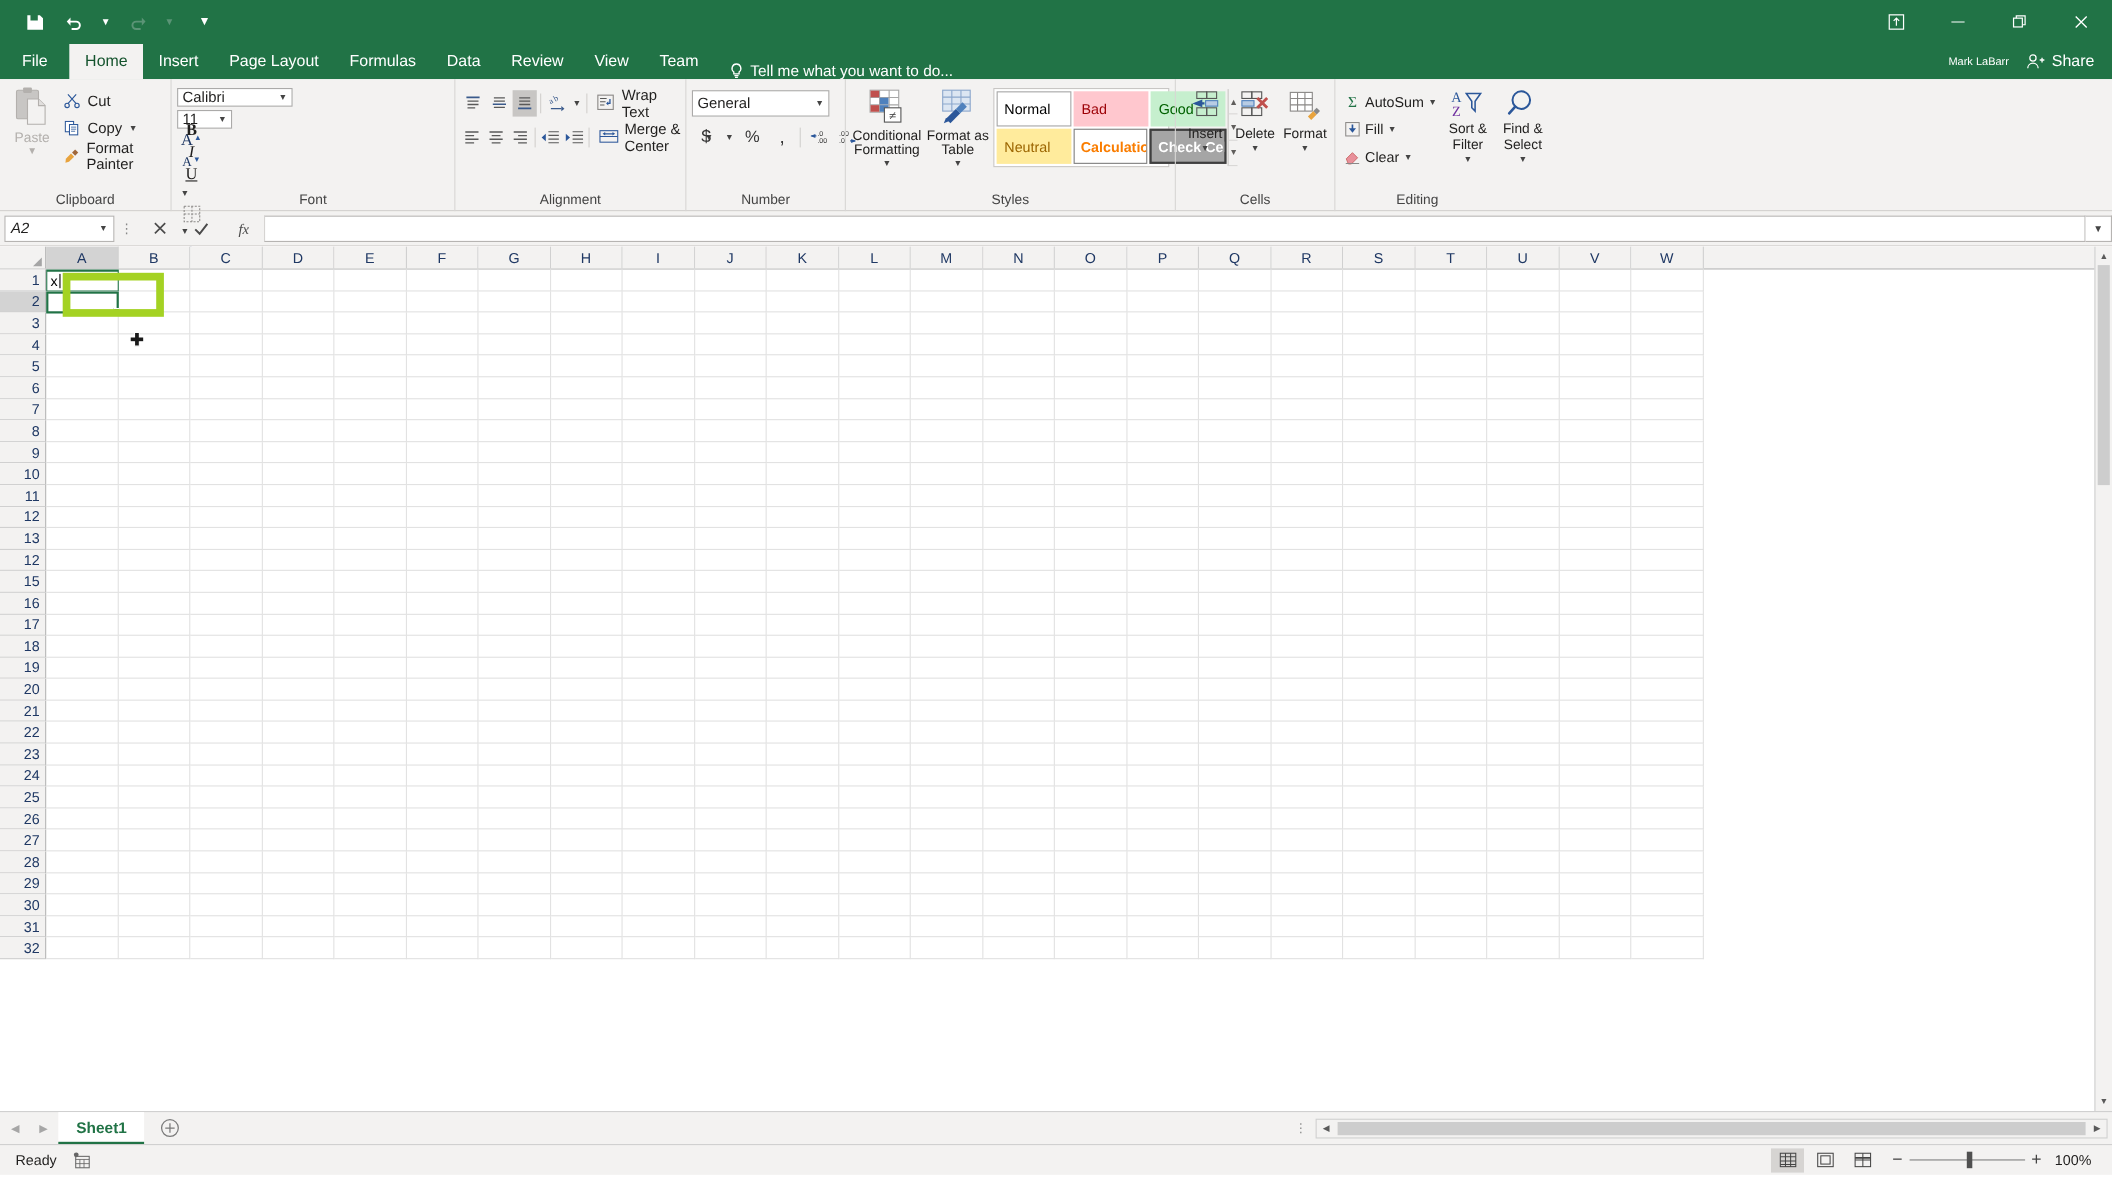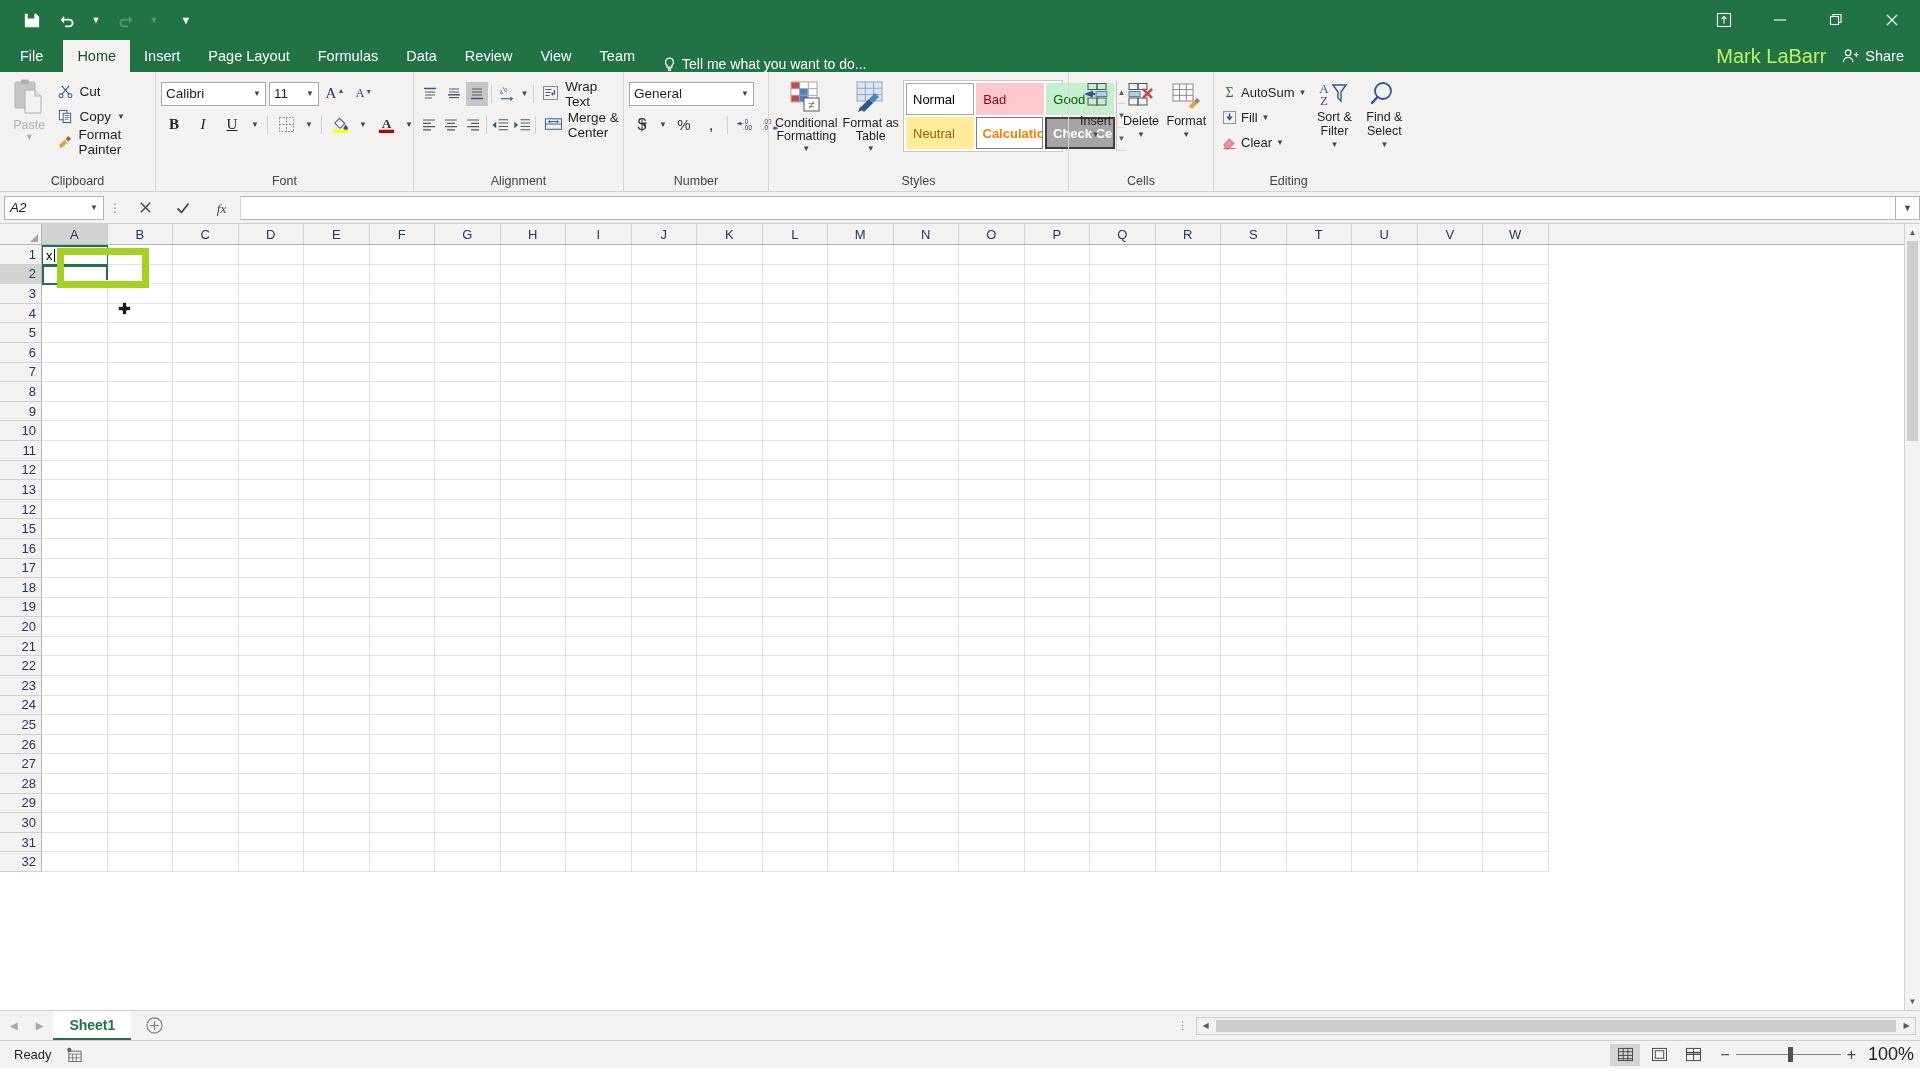--- a/index.html
+++ b/index.html
@@ -46,21 +46,21 @@
   .tab.active { background: #f3f2f1; color: #14532d; margin-top: 20px; }
   .tab.file { padding: 0 20px; }
   .tellme {
     display: flex; align-items: center; gap: 6px; color: #ffffff;
     font-size: 14px; padding-left: 14px; font-style: normal;
   }
   .tellme .bulb { font-size: 14px; }
   .user-area {
     position: absolute; right: 0; bottom: 0; height: 32px; display: flex; align-items: center;
   }
-  .username { color: #bef264; font-size: 20px; padding-right: 8px; }
+  .username { color: #ffffff; font-size: 10px; padding-right: 8px; }
   .share-btn {
     display: flex; align-items: center; gap: 6px; color: #ffffff; font-size: 14.5px;
     padding: 0 16px 0 8px; height: 32px;
   }
 
   
   .ribbon {
     height: 120px; background: #f3f2f1; position: relative;
     border-bottom: 1px solid #d2d0ce; display: flex;
   }
@@ -80,21 +80,21 @@
   }
   .paste-label { font-size: 12.5px; margin-top: 2px; }
   .paste-caret { font-size: 9px; margin-top: 0px; }
   .clip-list { display: flex; flex-direction: column; padding-top: 4px; gap: 2px; }
   .clip-item { display: flex; align-items: center; gap: 6px; height: 23px; font-size: 13.5px; color: #201f1e; padding: 0 4px; }
   .clip-item .mini { width: 16px; height: 16px; display: flex; align-items: center; justify-content: center; }
   .caret { font-size: 8px; color: #444; }
 
   
   .fontg { width: 258px; }
-  .frow { display: flex; align-items: center; gap: 3px; height: 27px; }
+  .frow { display: flex; align-items: flex-start; gap: 3px; height: 27px; flex-direction: column; }
   .frow.r2 { margin-top: 4px; }
   .fname {
     width: 105px; height: 24px; background: #fff; border: 1px solid #abaaa9;
     display: flex; align-items: center; padding: 0 4px; font-size: 13.5px; color: #201f1e;
     justify-content: space-between;
   }
   .fsize {
     width: 50px; height: 24px; background: #fff; border: 1px solid #abaaa9;
     display: flex; align-items: center; padding: 0 4px; font-size: 13.5px; color: #201f1e;
     justify-content: space-between;
@@ -258,21 +258,21 @@
     height: 28px; background: #f3f2f1; border-top: 1px solid #d0d0d0;
     display: flex; align-items: center; padding: 0 6px; font-size: 13px; color: #201f1e;
   }
   .st-left { display: flex; align-items: center; gap: 14px; padding-left: 8px; }
   .st-right { margin-left: auto; display: flex; align-items: center; gap: 4px; }
   .viewbtn { width: 30px; height: 22px; display: flex; align-items: center; justify-content: center; }
   .viewbtn.sel { background: #d6d4d2; }
   .zoomslider { display: flex; align-items: center; gap: 6px; padding: 0 8px; }
   .zs-line { width: 105px; height: 1px; background: #808080; position: relative; }
   .zs-knob { position: absolute; left: 52px; top: -7px; width: 5px; height: 15px; background: #505050; }
-  .zoom-pct { width: 46px; font-size: 18px; padding-right: 6px; }
+  .zoom-pct { width: 46px; font-size: 13px; padding-right: 6px; }
   svg { display: block; }
 </style>
 </head>
 <body>
 
 <div class="titlebar">
   <div class="qat">
     <div class="qat-btn">
       <svg width="19" height="19" viewBox="0 0 20 20">
           <path fill="#fff" d="M3 3h12l3 3v11H3V3zm3 0v5h7V3H6zm1 8h7v6H7v-6z"></path>

